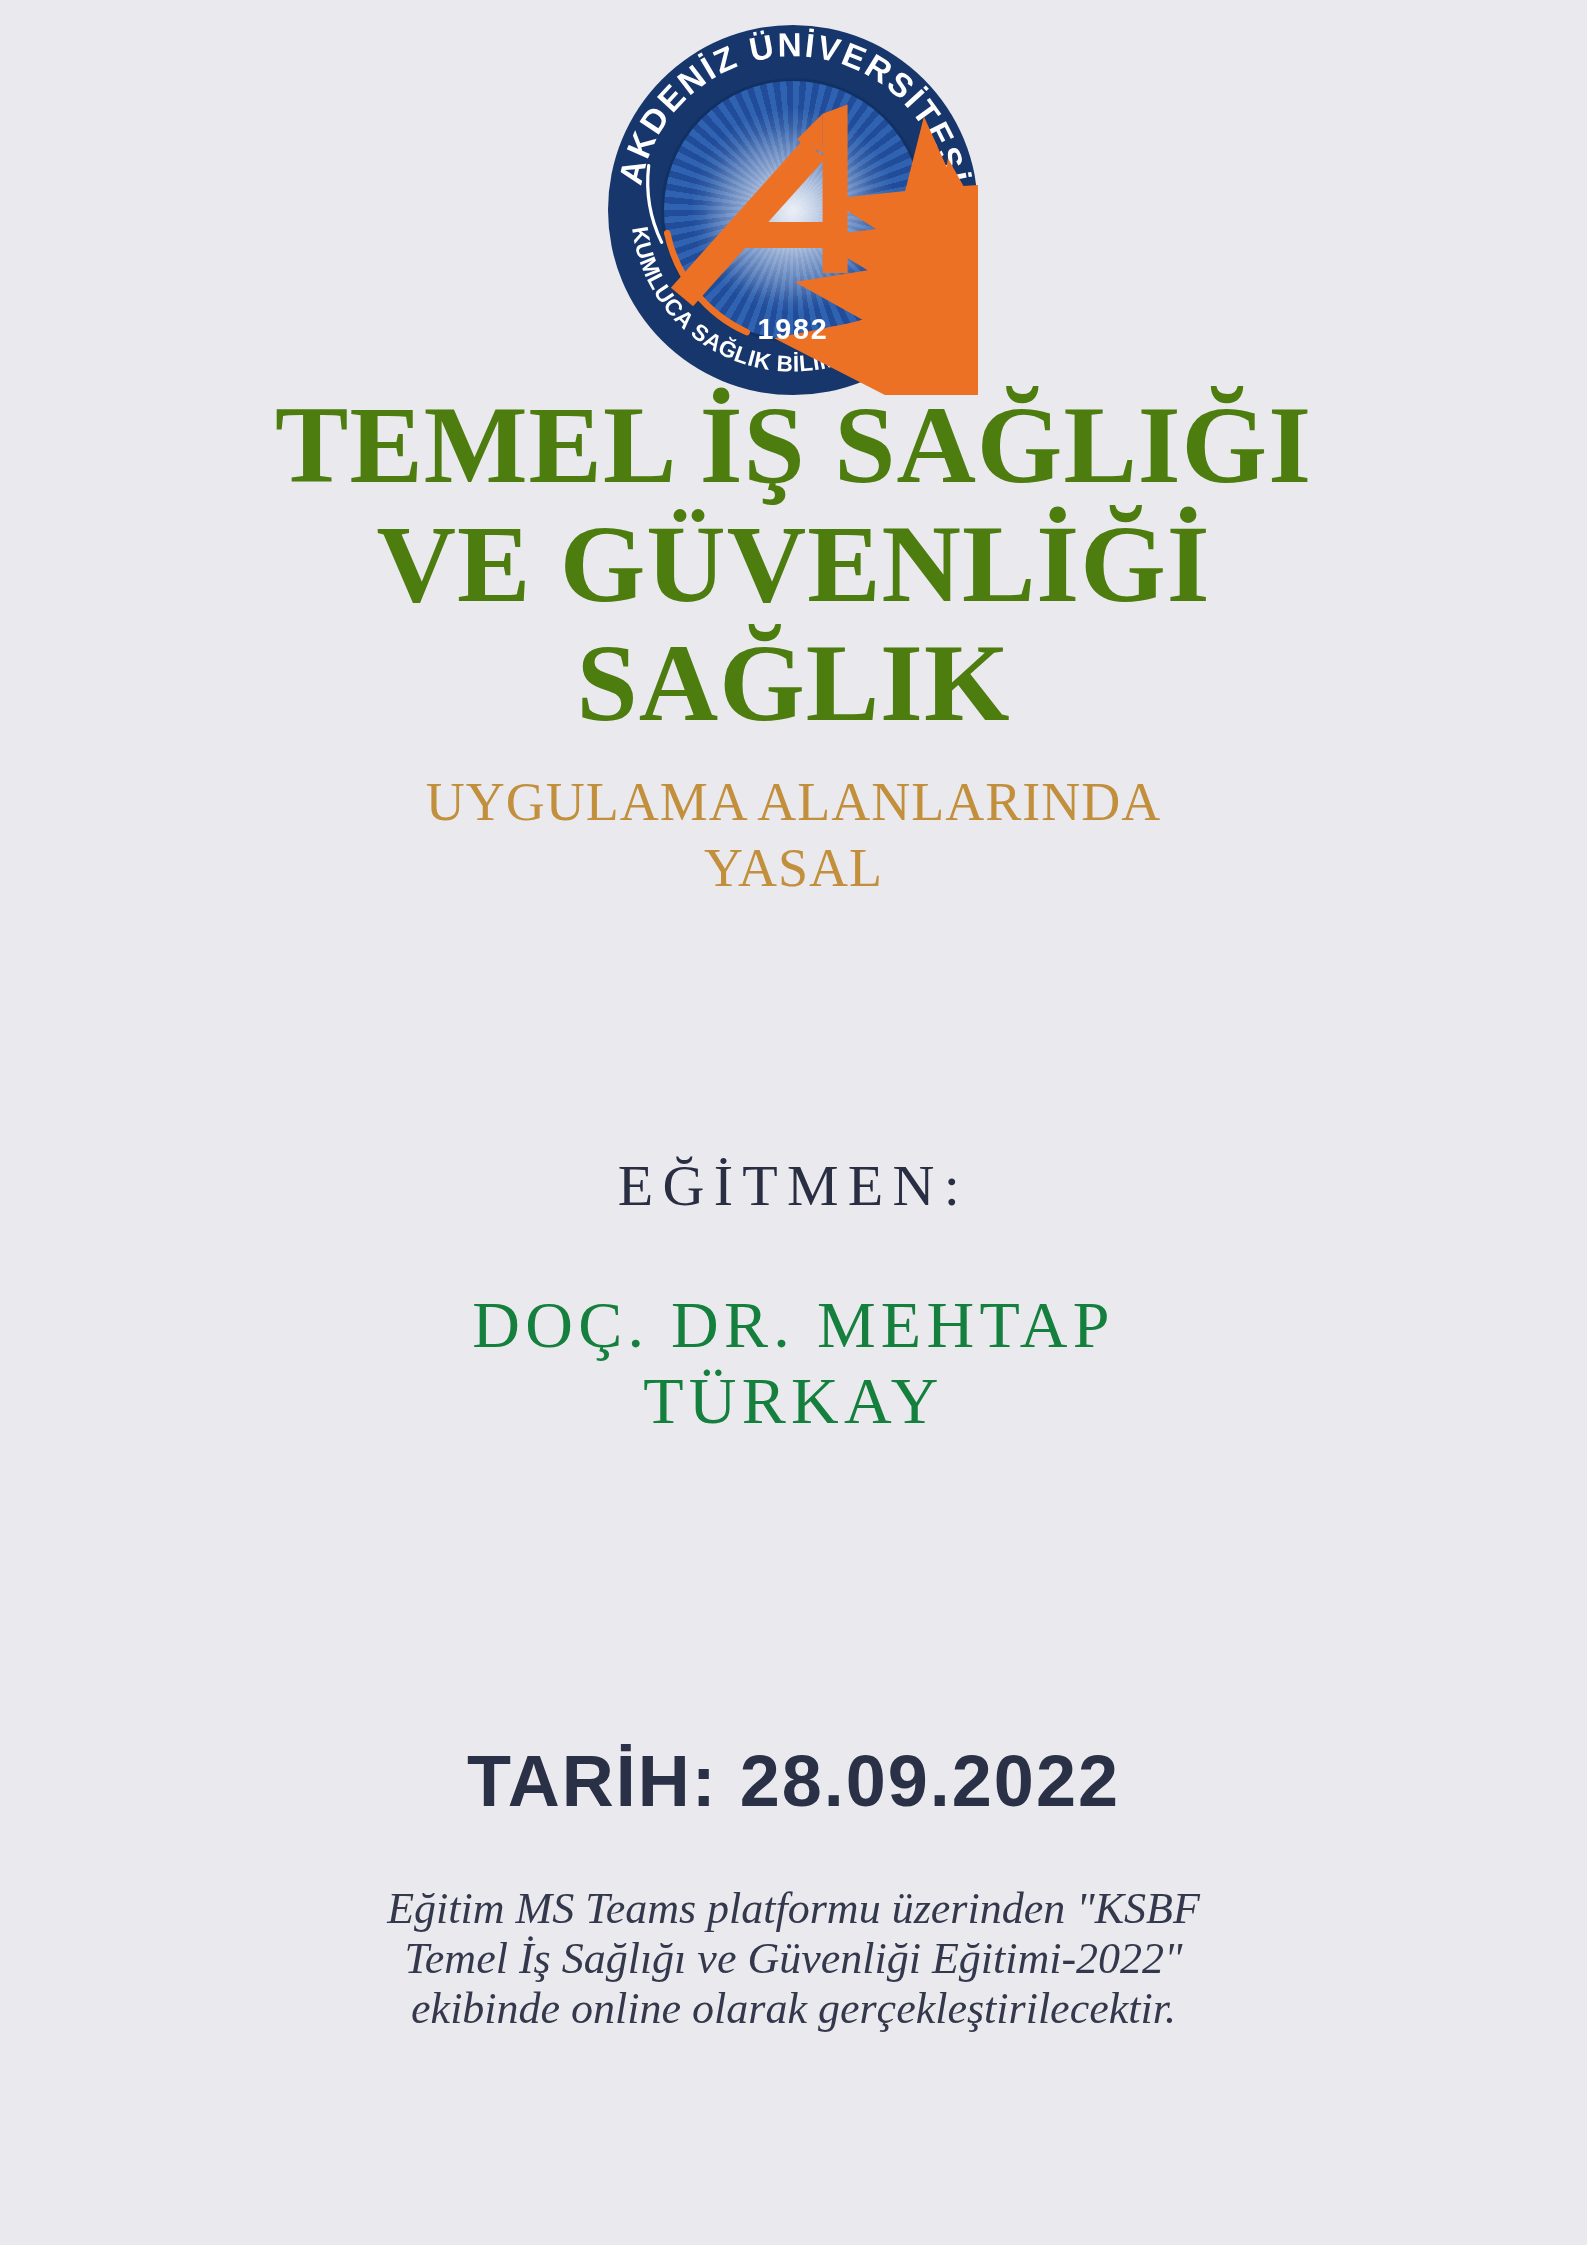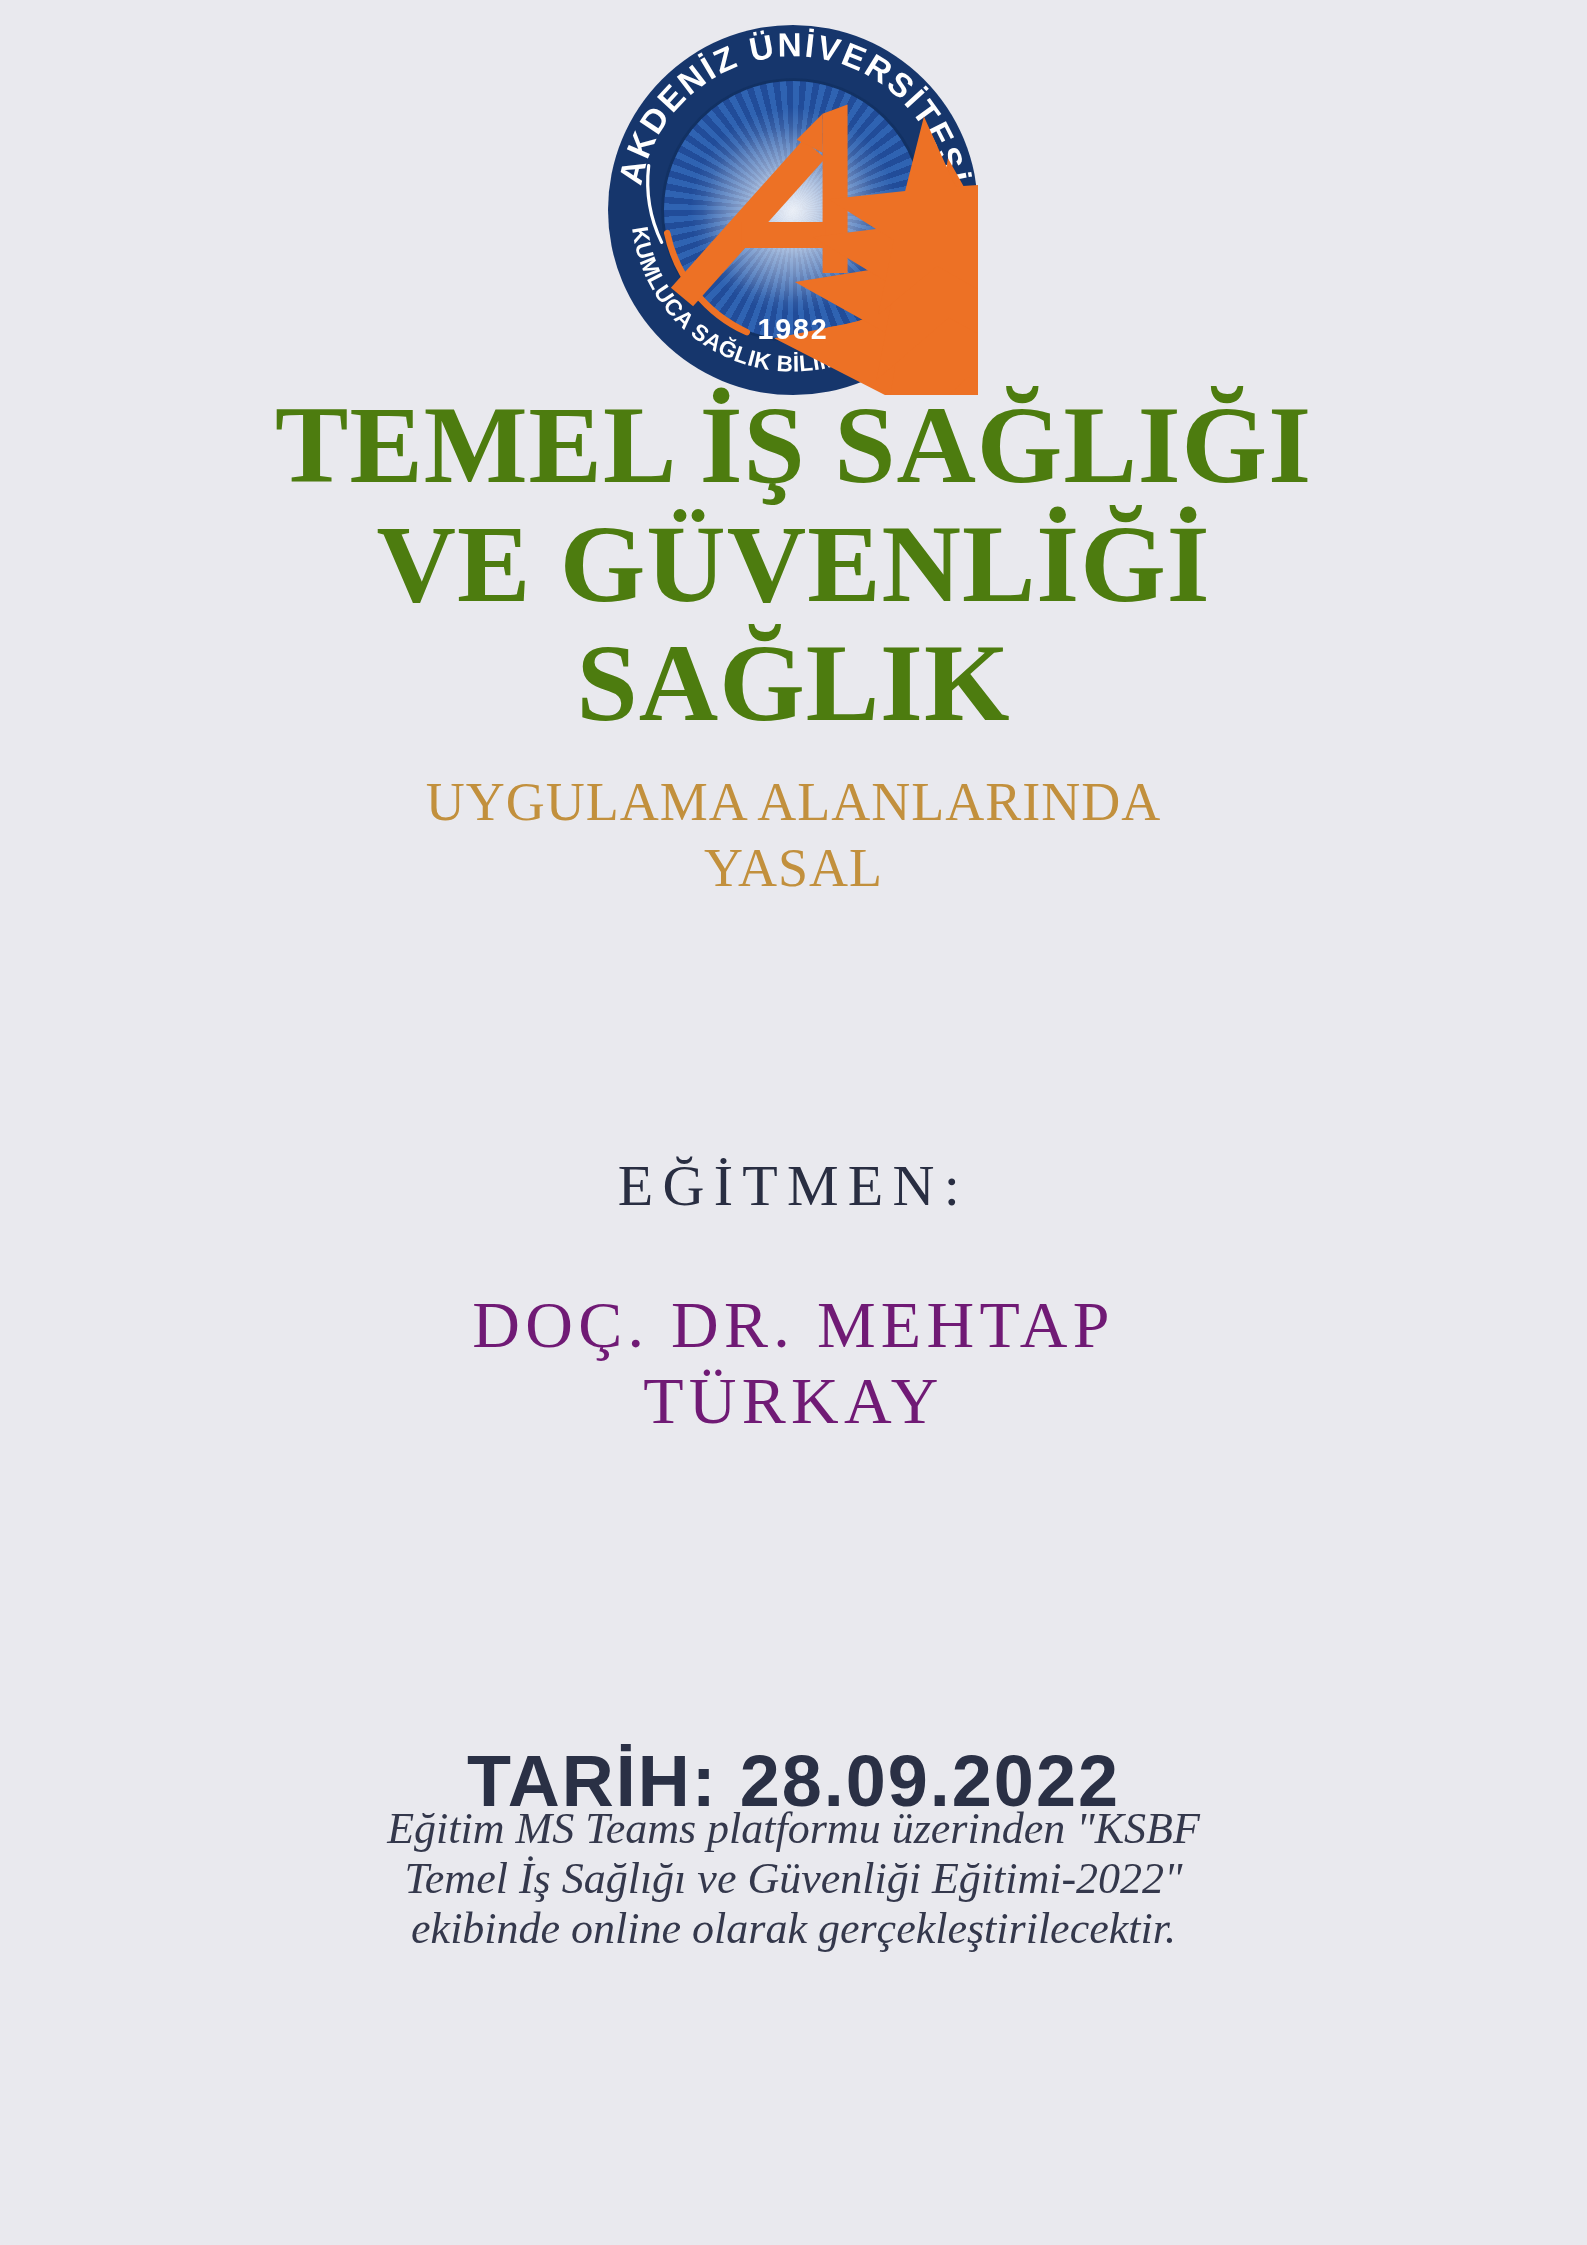--- a/index.html
+++ b/index.html
@@ -21,24 +21,24 @@
       repeating-conic-gradient(from 0deg at 50% 50%, #2f63b2 0deg 3deg, #214c99 3deg 6deg);
   }
   .logo-svg{position:absolute;inset:0;}
   .logo-arc-text{font-family:"Liberation Sans",sans-serif;font-weight:700;fill:#ffffff;}
   .logo-year{font-family:"Liberation Sans",sans-serif;font-weight:700;fill:#ffffff;font-size:31px;letter-spacing:2px;}
   
   .center-block{position:absolute;left:0;width:100%;text-align:center;}
   .title{top:386px;color:#4d7c0f;font-size:110px;line-height:1.08;font-weight:700;letter-spacing:1px;}
   .subtitle{top:770px;color:#c2903d;font-size:54px;line-height:1.22;font-weight:400;letter-spacing:1px;}
   .trainer-heading{top:1152px;color:#292e42;font-size:58px;letter-spacing:.16em;font-weight:400;}
-  .trainer-name{top:1287px;color:#701a75;font-size:66px;line-height:1.15;letter-spacing:.08em;font-weight:400;}
+  .trainer-name{top:1287px;color:#15803d;font-size:66px;line-height:1.15;letter-spacing:.08em;font-weight:400;}
   .affiliation{top:1470px;color:#292e42;font-size:40px;line-height:1.16;letter-spacing:.05em;font-weight:700;}
   .event-date{top:1740px;color:#2a3045;font-family:"Liberation Sans",sans-serif;font-size:72px;font-weight:700;letter-spacing:2px;}
-  .note{top:1804px;color:#34384c;font-size:44px;line-height:1.14;font-style:italic;}
+  .note{top:1884px;color:#34384c;font-size:44px;line-height:1.14;font-style:italic;}
 </style>
 </head>
 <body>
 
 <div class="page">
 
   <div class="logo">
     <div class="logo-bg"></div>
     <div class="logo-rays"></div>
     <svg class="logo-svg" width="370" height="370" viewBox="0 0 400 400">

